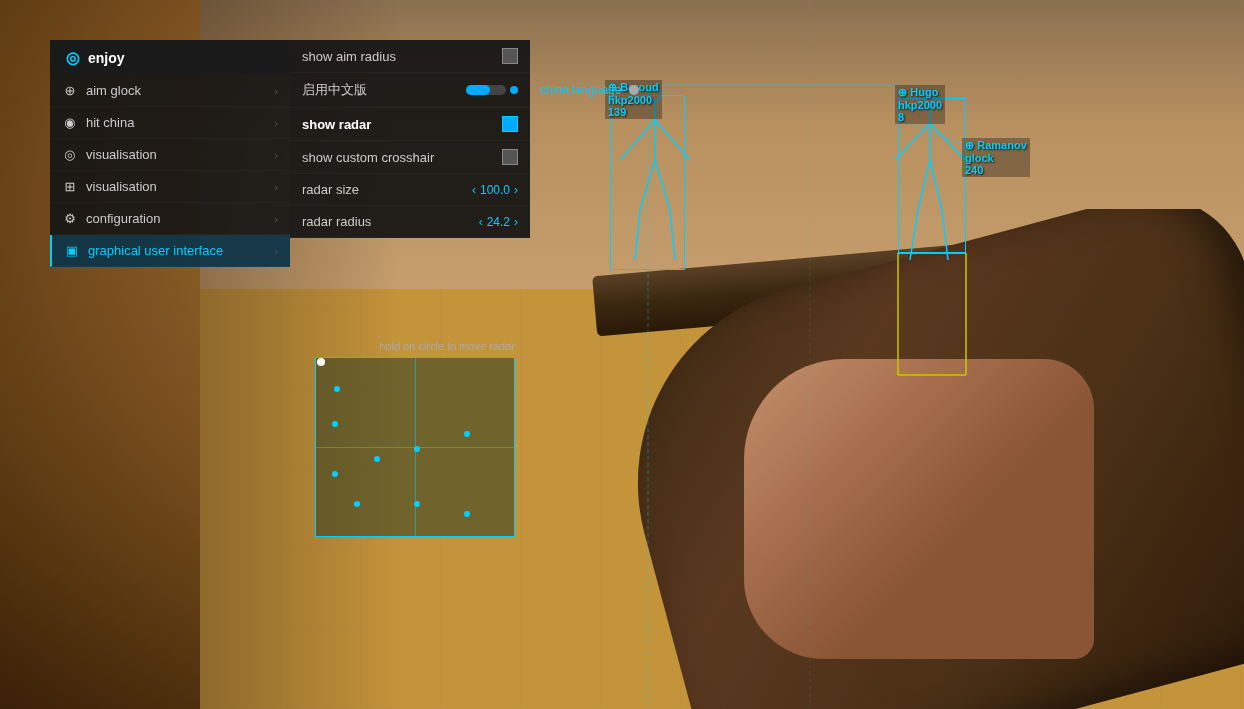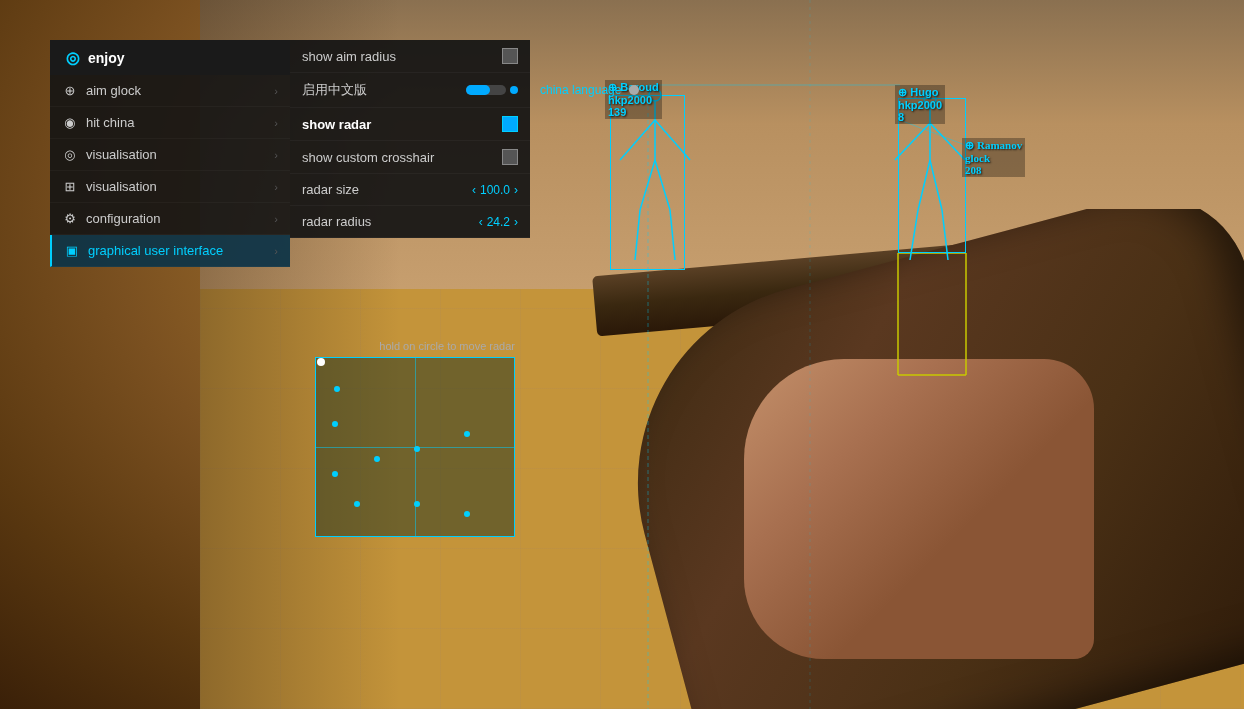--- a/index.html
+++ b/index.html
@@ -382,24 +382,24 @@
   <line x1="58" y1="125" x2="50" y2="175" stroke="#00cfff" stroke-width="1.5"></line>
   <line x1="82" y1="125" x2="88" y2="175" stroke="#00cfff" stroke-width="1.5"></line>
   <circle cx="70" cy="14" r="6" fill="none" stroke="#00cfff" stroke-width="1.5"></circle>
 </svg>
 <div class="esp-label" style="left:895px; top:85px;">
   <span class="esp-icon">⊕</span> <span>Hugo</span><br>
   <span>hkp2000</span><br>
   <span>8</span>
 </div>
 
-<div class="esp-label" style="left:962px; top:138px;font-family:Liberation Serif, serif;">
+<div class="esp-label" style="left:962px; top:138px;">
   <span class="esp-icon">⊕</span> <span>Ramanov</span><br>
   <span>glock</span><br>
-  <span>208</span>
+  <span>240</span>
 </div>
 
 <svg style="position:absolute;inset:0;width:1244px;height:709px;z-index:14;pointer-events:none;" viewBox="0 0 1244 709">
 
   <line x1="648" y1="85" x2="648" y2="709" stroke="#00cfff" stroke-width="0.8" stroke-dasharray="4,3" opacity="0.5"></line>
 
   <line x1="898" y1="253" x2="966" y2="253" stroke="#c8c800" stroke-width="1.5"></line>
   <line x1="898" y1="375" x2="966" y2="375" stroke="#c8c800" stroke-width="1.5"></line>
   <line x1="898" y1="253" x2="898" y2="375" stroke="#c8c800" stroke-width="1.5"></line>
   <line x1="966" y1="253" x2="966" y2="375" stroke="#c8c800" stroke-width="1.5"></line>

